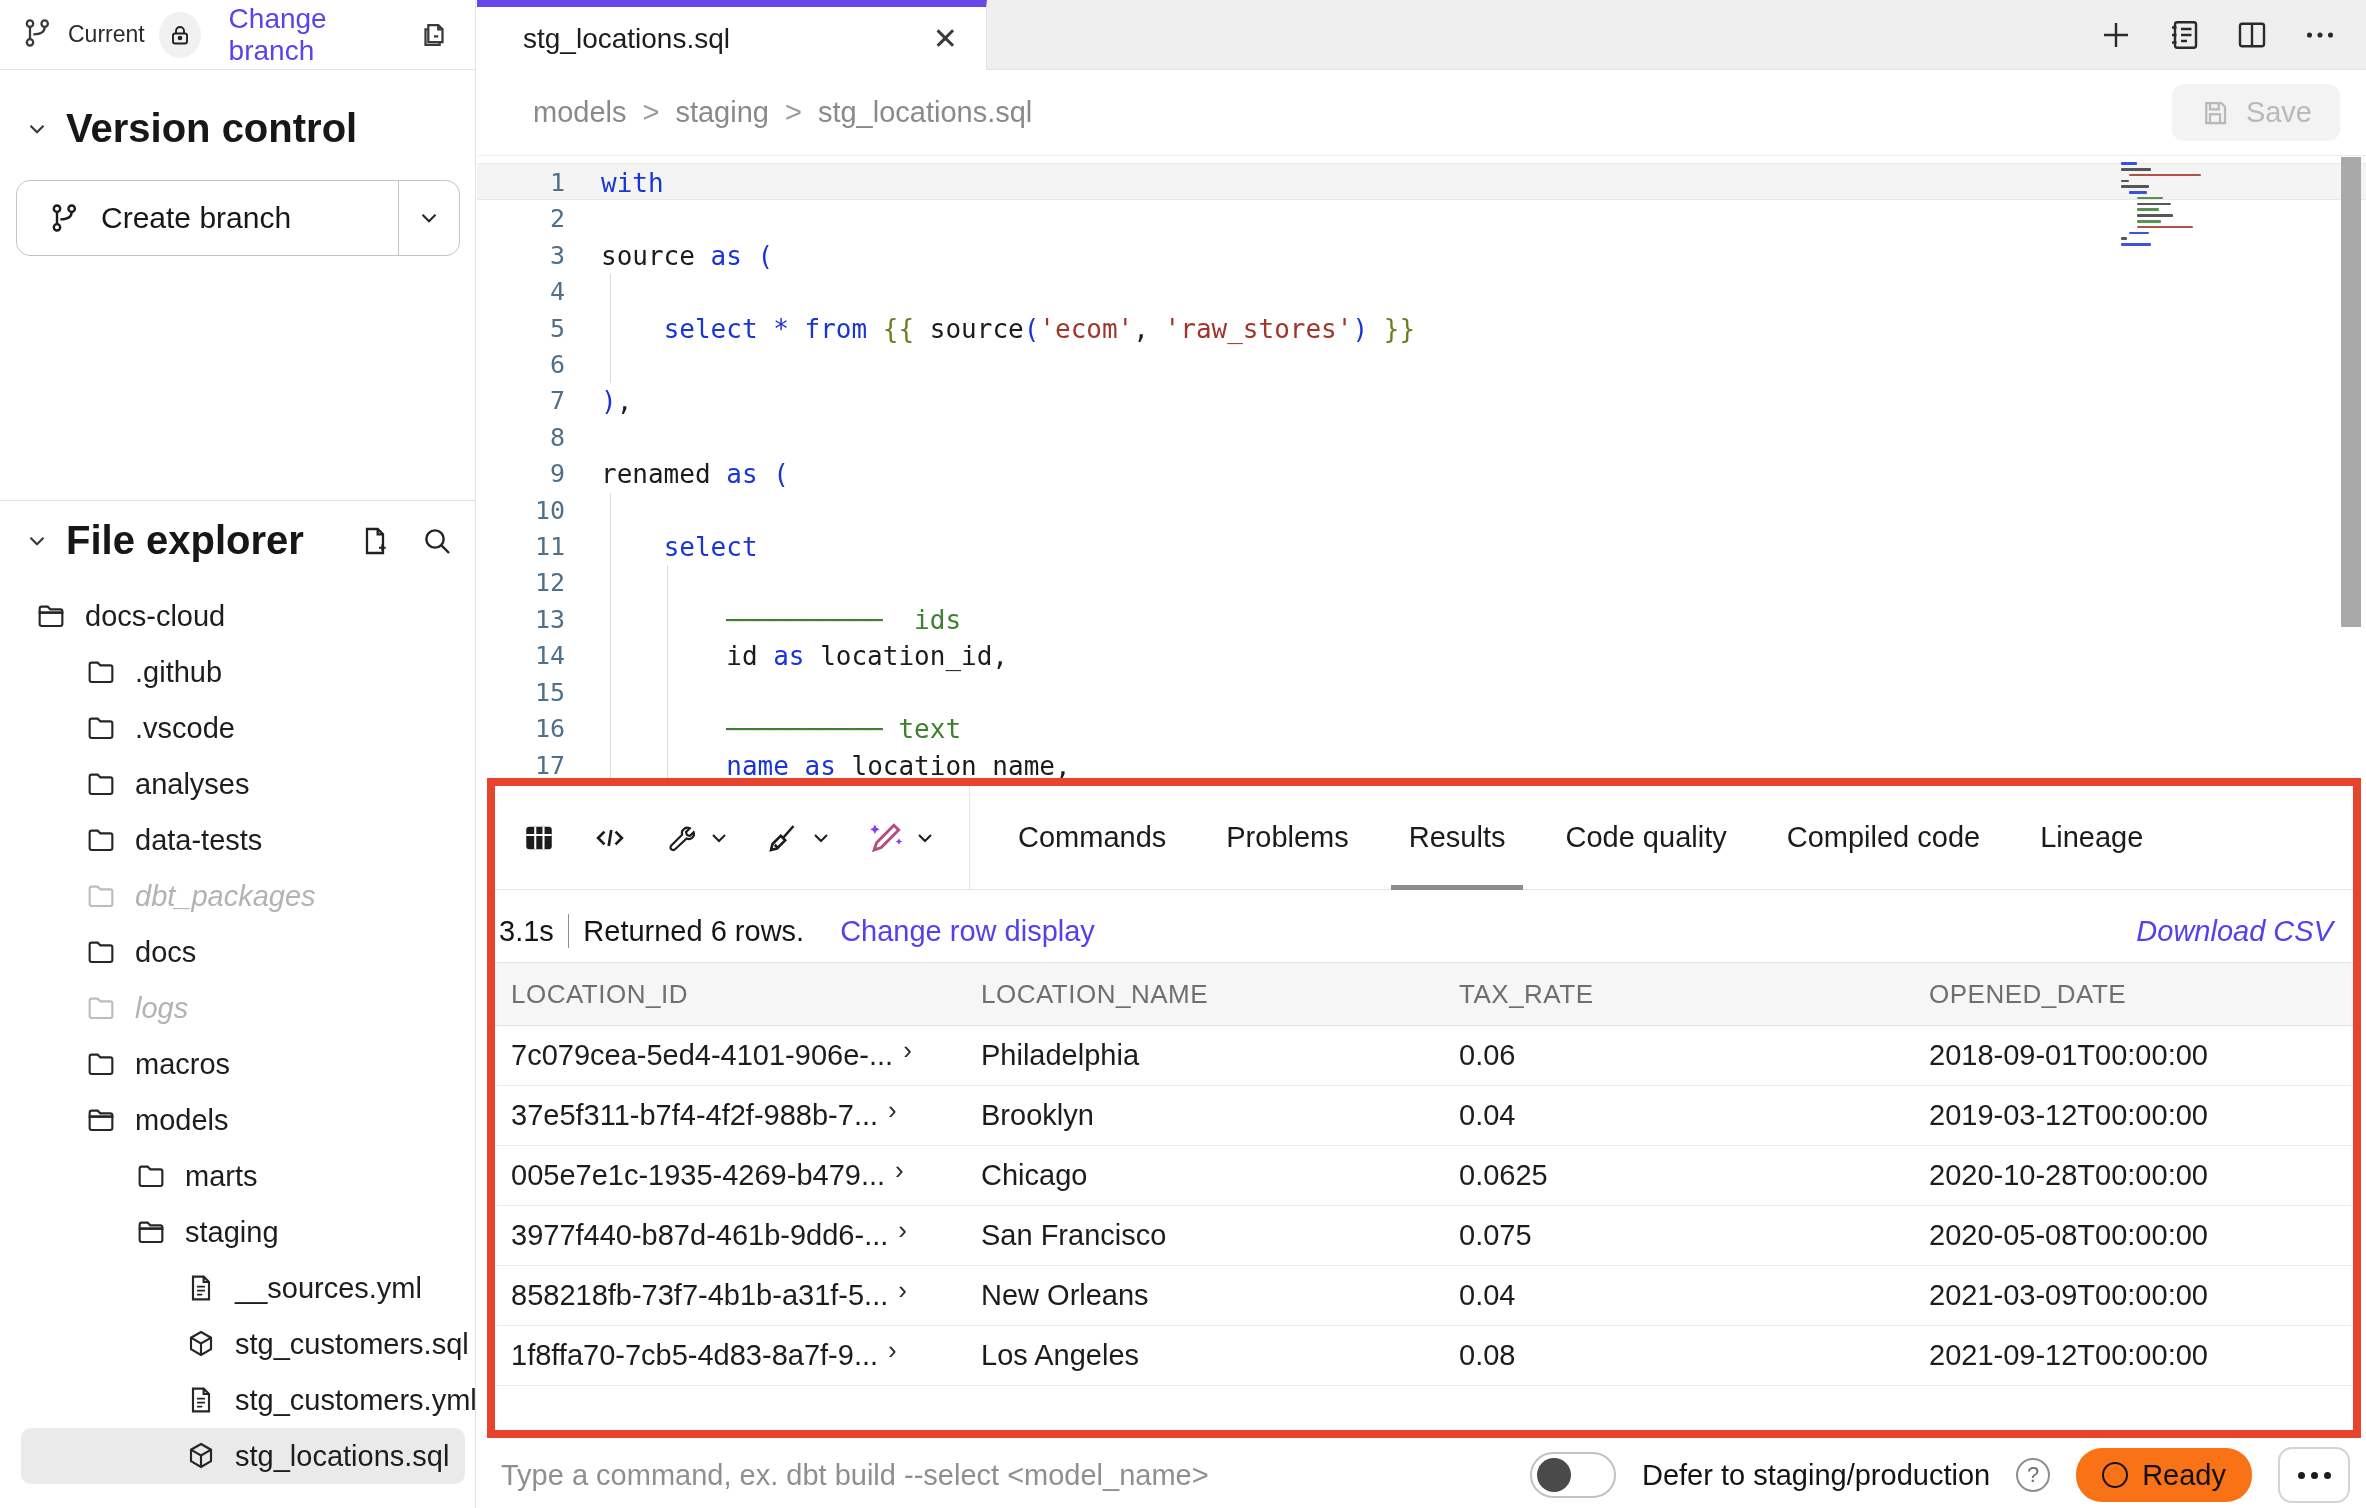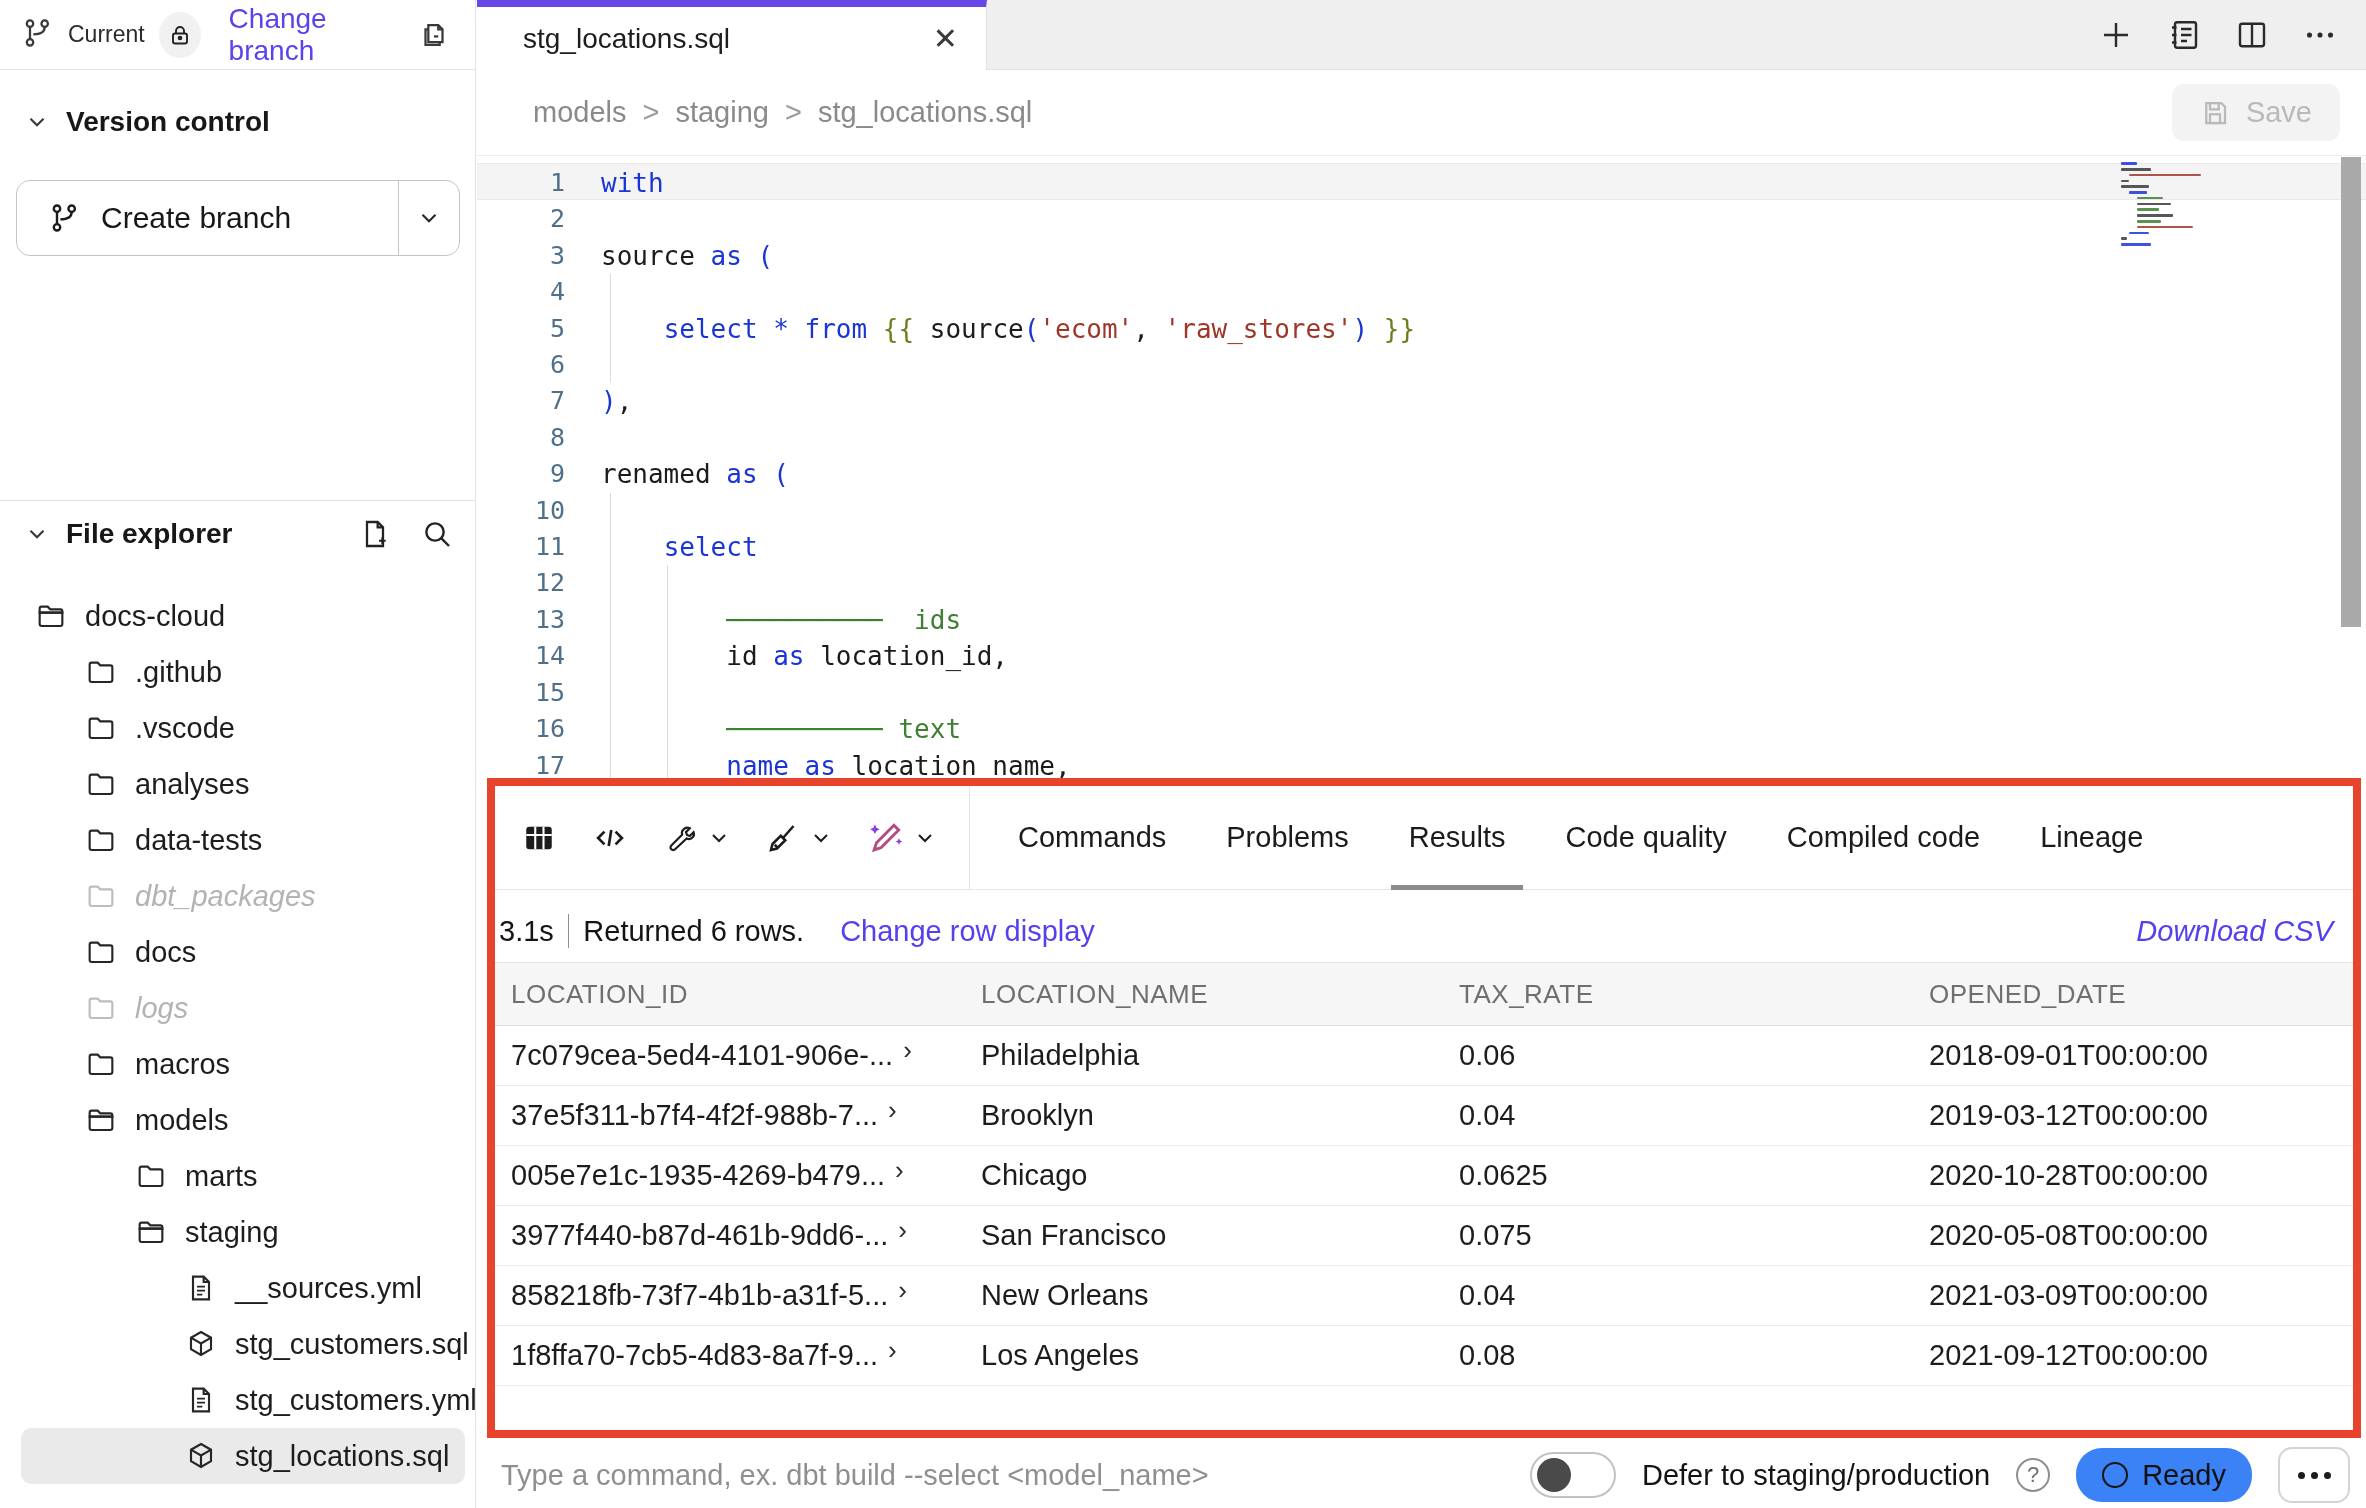--- a/index.html
+++ b/index.html
@@ -12,21 +12,21 @@
     background:#fff; border-right:1px solid #e2e2e2; }
   .branch-bar { height:70px; display:flex; align-items:center; gap:14px;
     padding:0 24px 0 22px; border-bottom:1px solid #e5e5e5; }
   .branch-bar .cur { font-size:23px; color:#2b2b2b; }
   .lock-badge { width:46px; height:46px; border-radius:50%; background:#f2f1f2;
     display:flex; align-items:center; justify-content:center; }
   .change-branch { font-size:28px; font-weight:500; color:#5843ee; margin-left:14px; cursor:pointer; }
   .copy-btn { margin-left:auto; display:flex; cursor:pointer; }
 
   .vc-head { display:flex; align-items:center; gap:16px; padding:36px 0 0 24px; }
-  .sec-title { font-size:28px; font-weight:700; color:#171717; }
+  .sec-title { font-size:40px; font-weight:700; color:#171717; }
   .create-branch { position:absolute; left:16px; top:180px; width:444px; height:76px;
     border:1.5px solid #c4c4c4; border-radius:14px; display:flex; align-items:stretch;
     background:#fff; cursor:pointer; }
   .cb-main { flex:1; display:flex; align-items:center; gap:20px; padding-left:32px;
     border-right:1.5px solid #c4c4c4; font-size:30px; font-weight:400; color:#171717; }
   .cb-drop { width:60px; display:flex; align-items:center; justify-content:center; }
 
   .fe-divider { position:absolute; left:0; top:500px; width:100%; height:1px; background:#e2e2e2; }
   .fe-head { position:absolute; left:24px; right:22px; top:518px; display:flex; align-items:center; gap:16px; }
   .fe-icons { margin-left:auto; display:flex; gap:30px; }
@@ -110,21 +110,21 @@
     display:flex; align-items:center; padding:0 16px 0 24px; gap:26px; }
   .cmd-input { flex:1; border:none; outline:none; font-size:29px; color:#1c1c1c;
     font-family:"Liberation Sans", sans-serif; background:transparent; }
   .cmd-input::placeholder { color:#8f8f8f; }
   .toggle { width:86px; height:46px; border:2px solid #c2c2c2; border-radius:24px;
     position:relative; background:#fff; cursor:pointer; flex:0 0 auto; }
   .knob { position:absolute; left:5px; top:4px; width:34px; height:34px; border-radius:50%; background:#4a4a4a; }
   .defer-label { font-size:29px; color:#141414; white-space:nowrap; }
   .helpq { width:34px; height:34px; border-radius:50%; border:2px solid #8f8f8f; color:#6f6f6f;
     font-size:22px; display:flex; align-items:center; justify-content:center; flex:0 0 auto; }
-  .ready { display:flex; align-items:center; gap:14px; background:#3b82f6; border-radius:26px;
+  .ready { display:flex; align-items:center; gap:14px; background:#f97316; border-radius:26px;
     height:54px; padding:0 26px; font-size:29px; font-weight:500; color:#111; flex:0 0 auto; }
   .ready .circ { width:26px; height:26px; border:2.5px solid #141414; border-radius:50%; }
   .more-btn { width:72px; height:56px; border:2px solid #d4d4d4; border-radius:14px;
     display:flex; align-items:center; justify-content:center; gap:6px; cursor:pointer; flex:0 0 auto; }
   .more-btn i { width:7px; height:7px; border-radius:50%; background:#1c1c1c; }
 </style>
 </head>
 <body>
 
 <div class="app">

